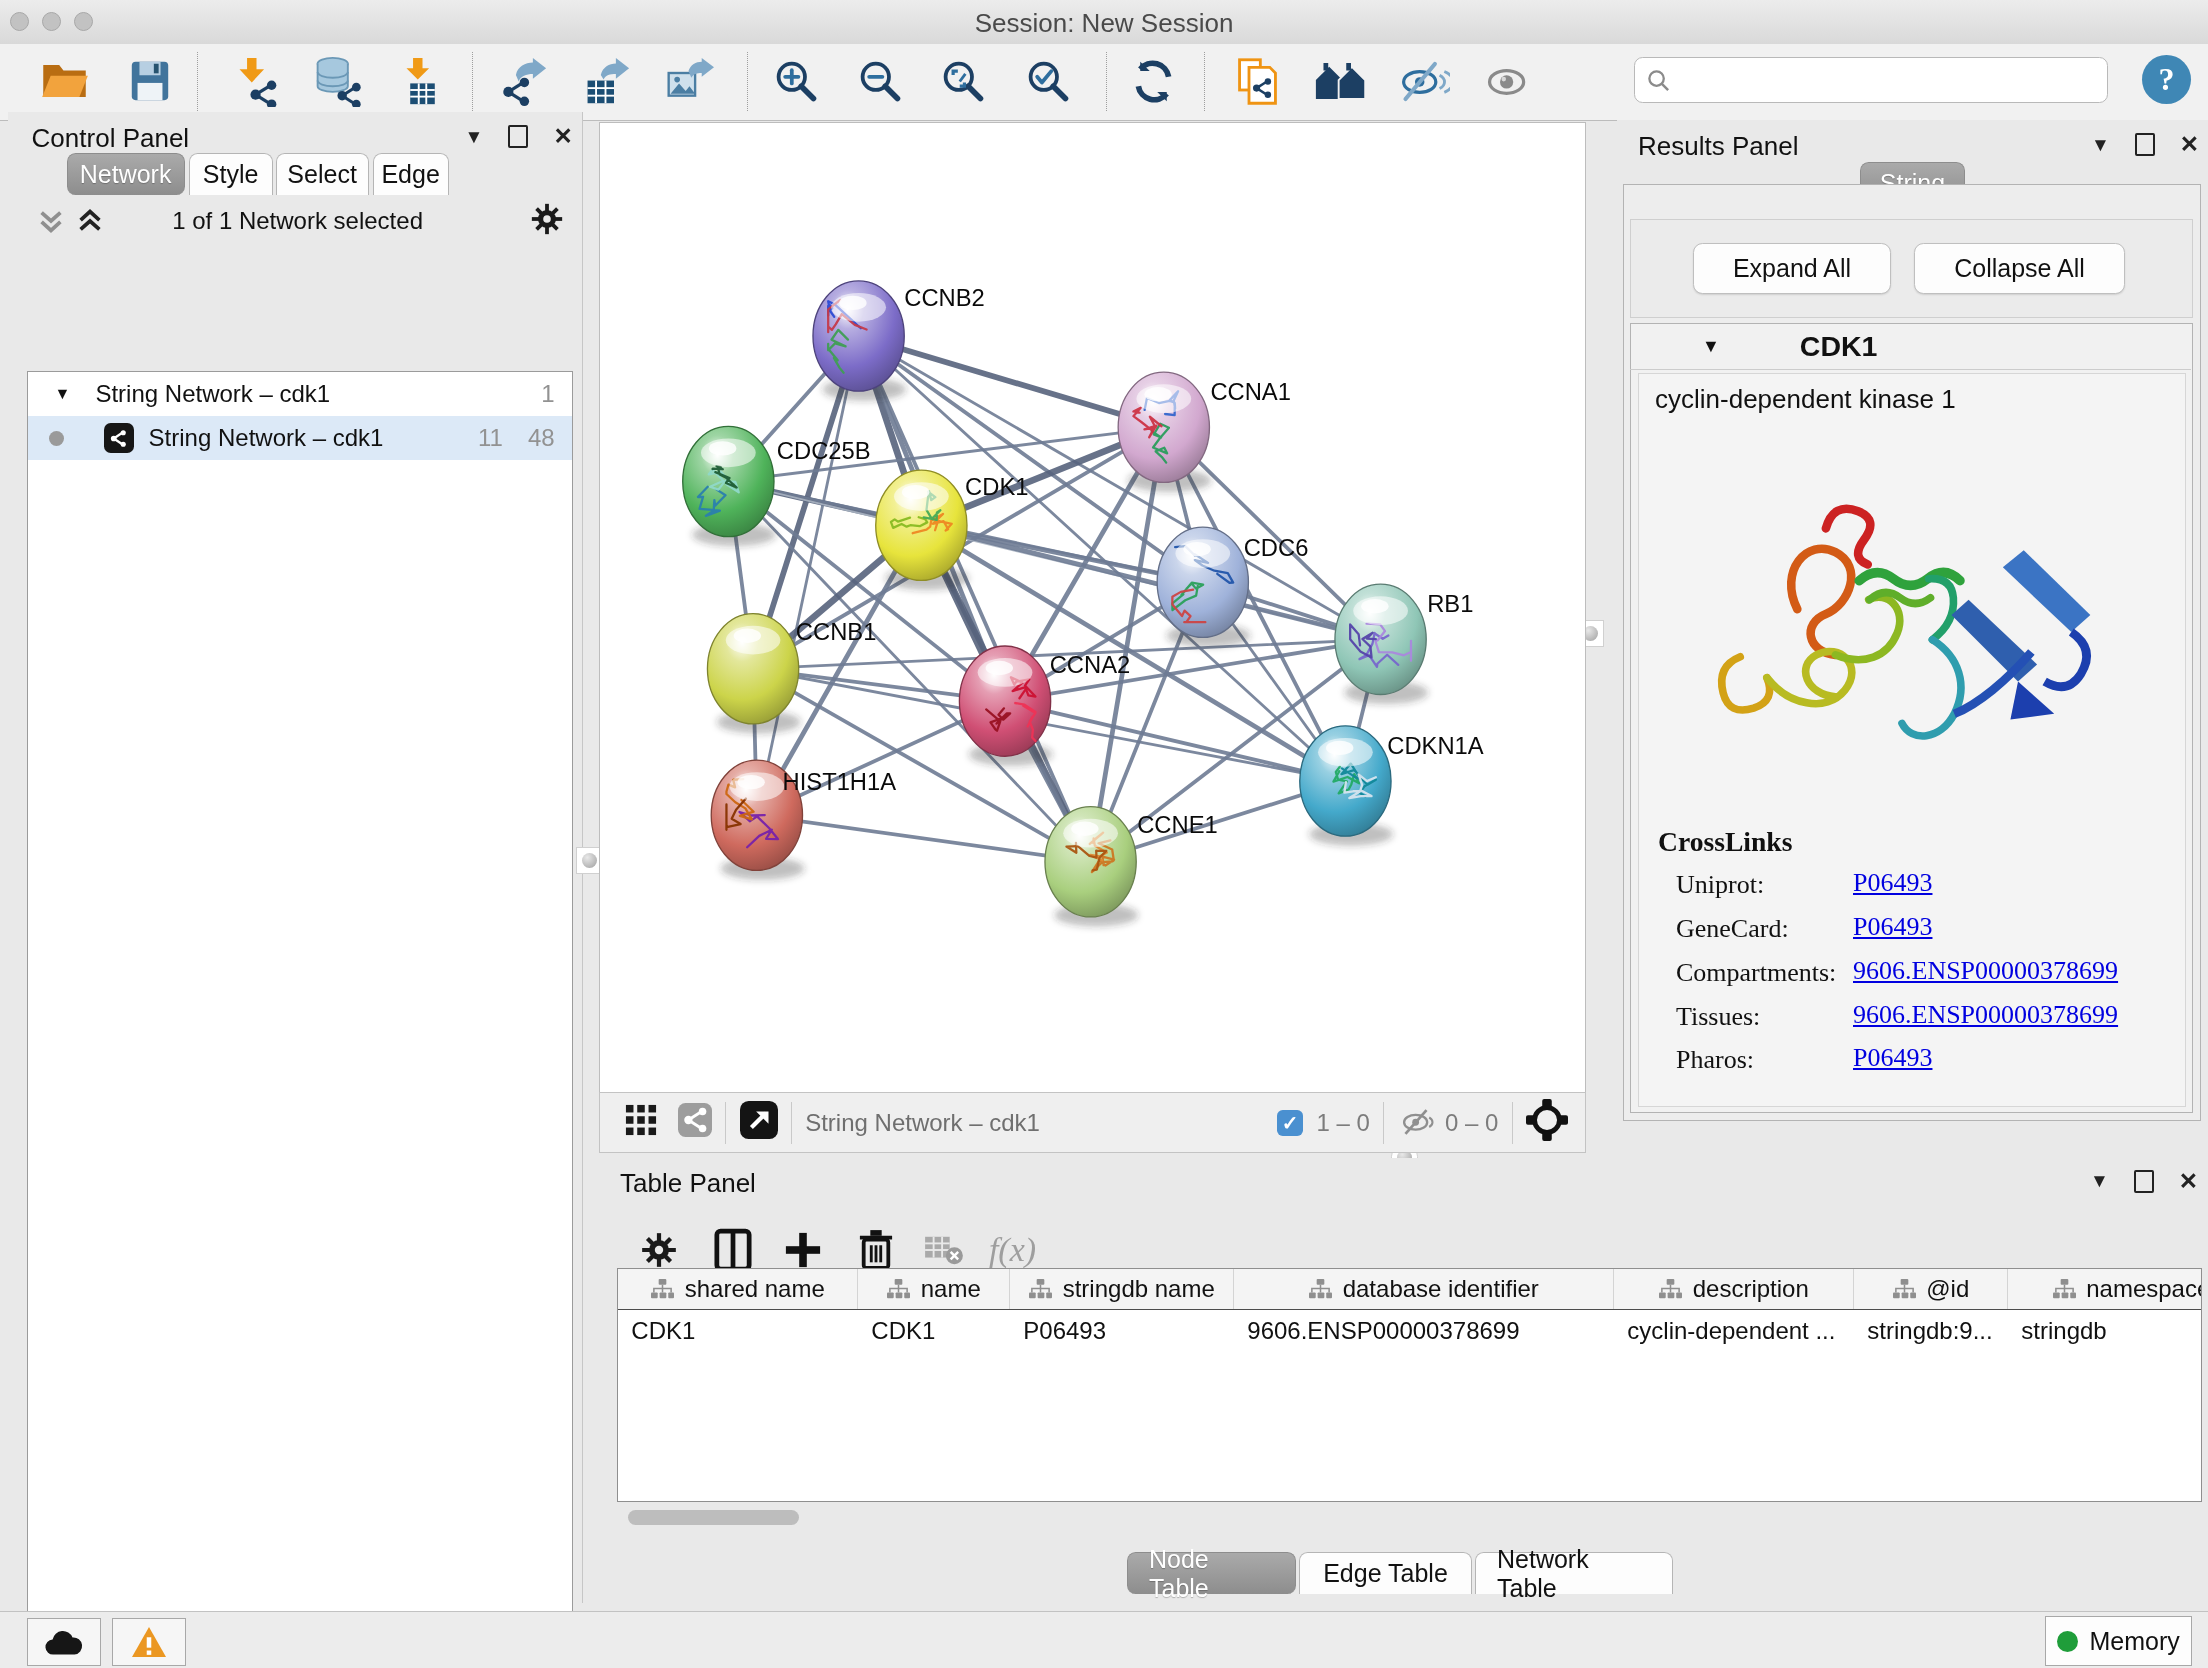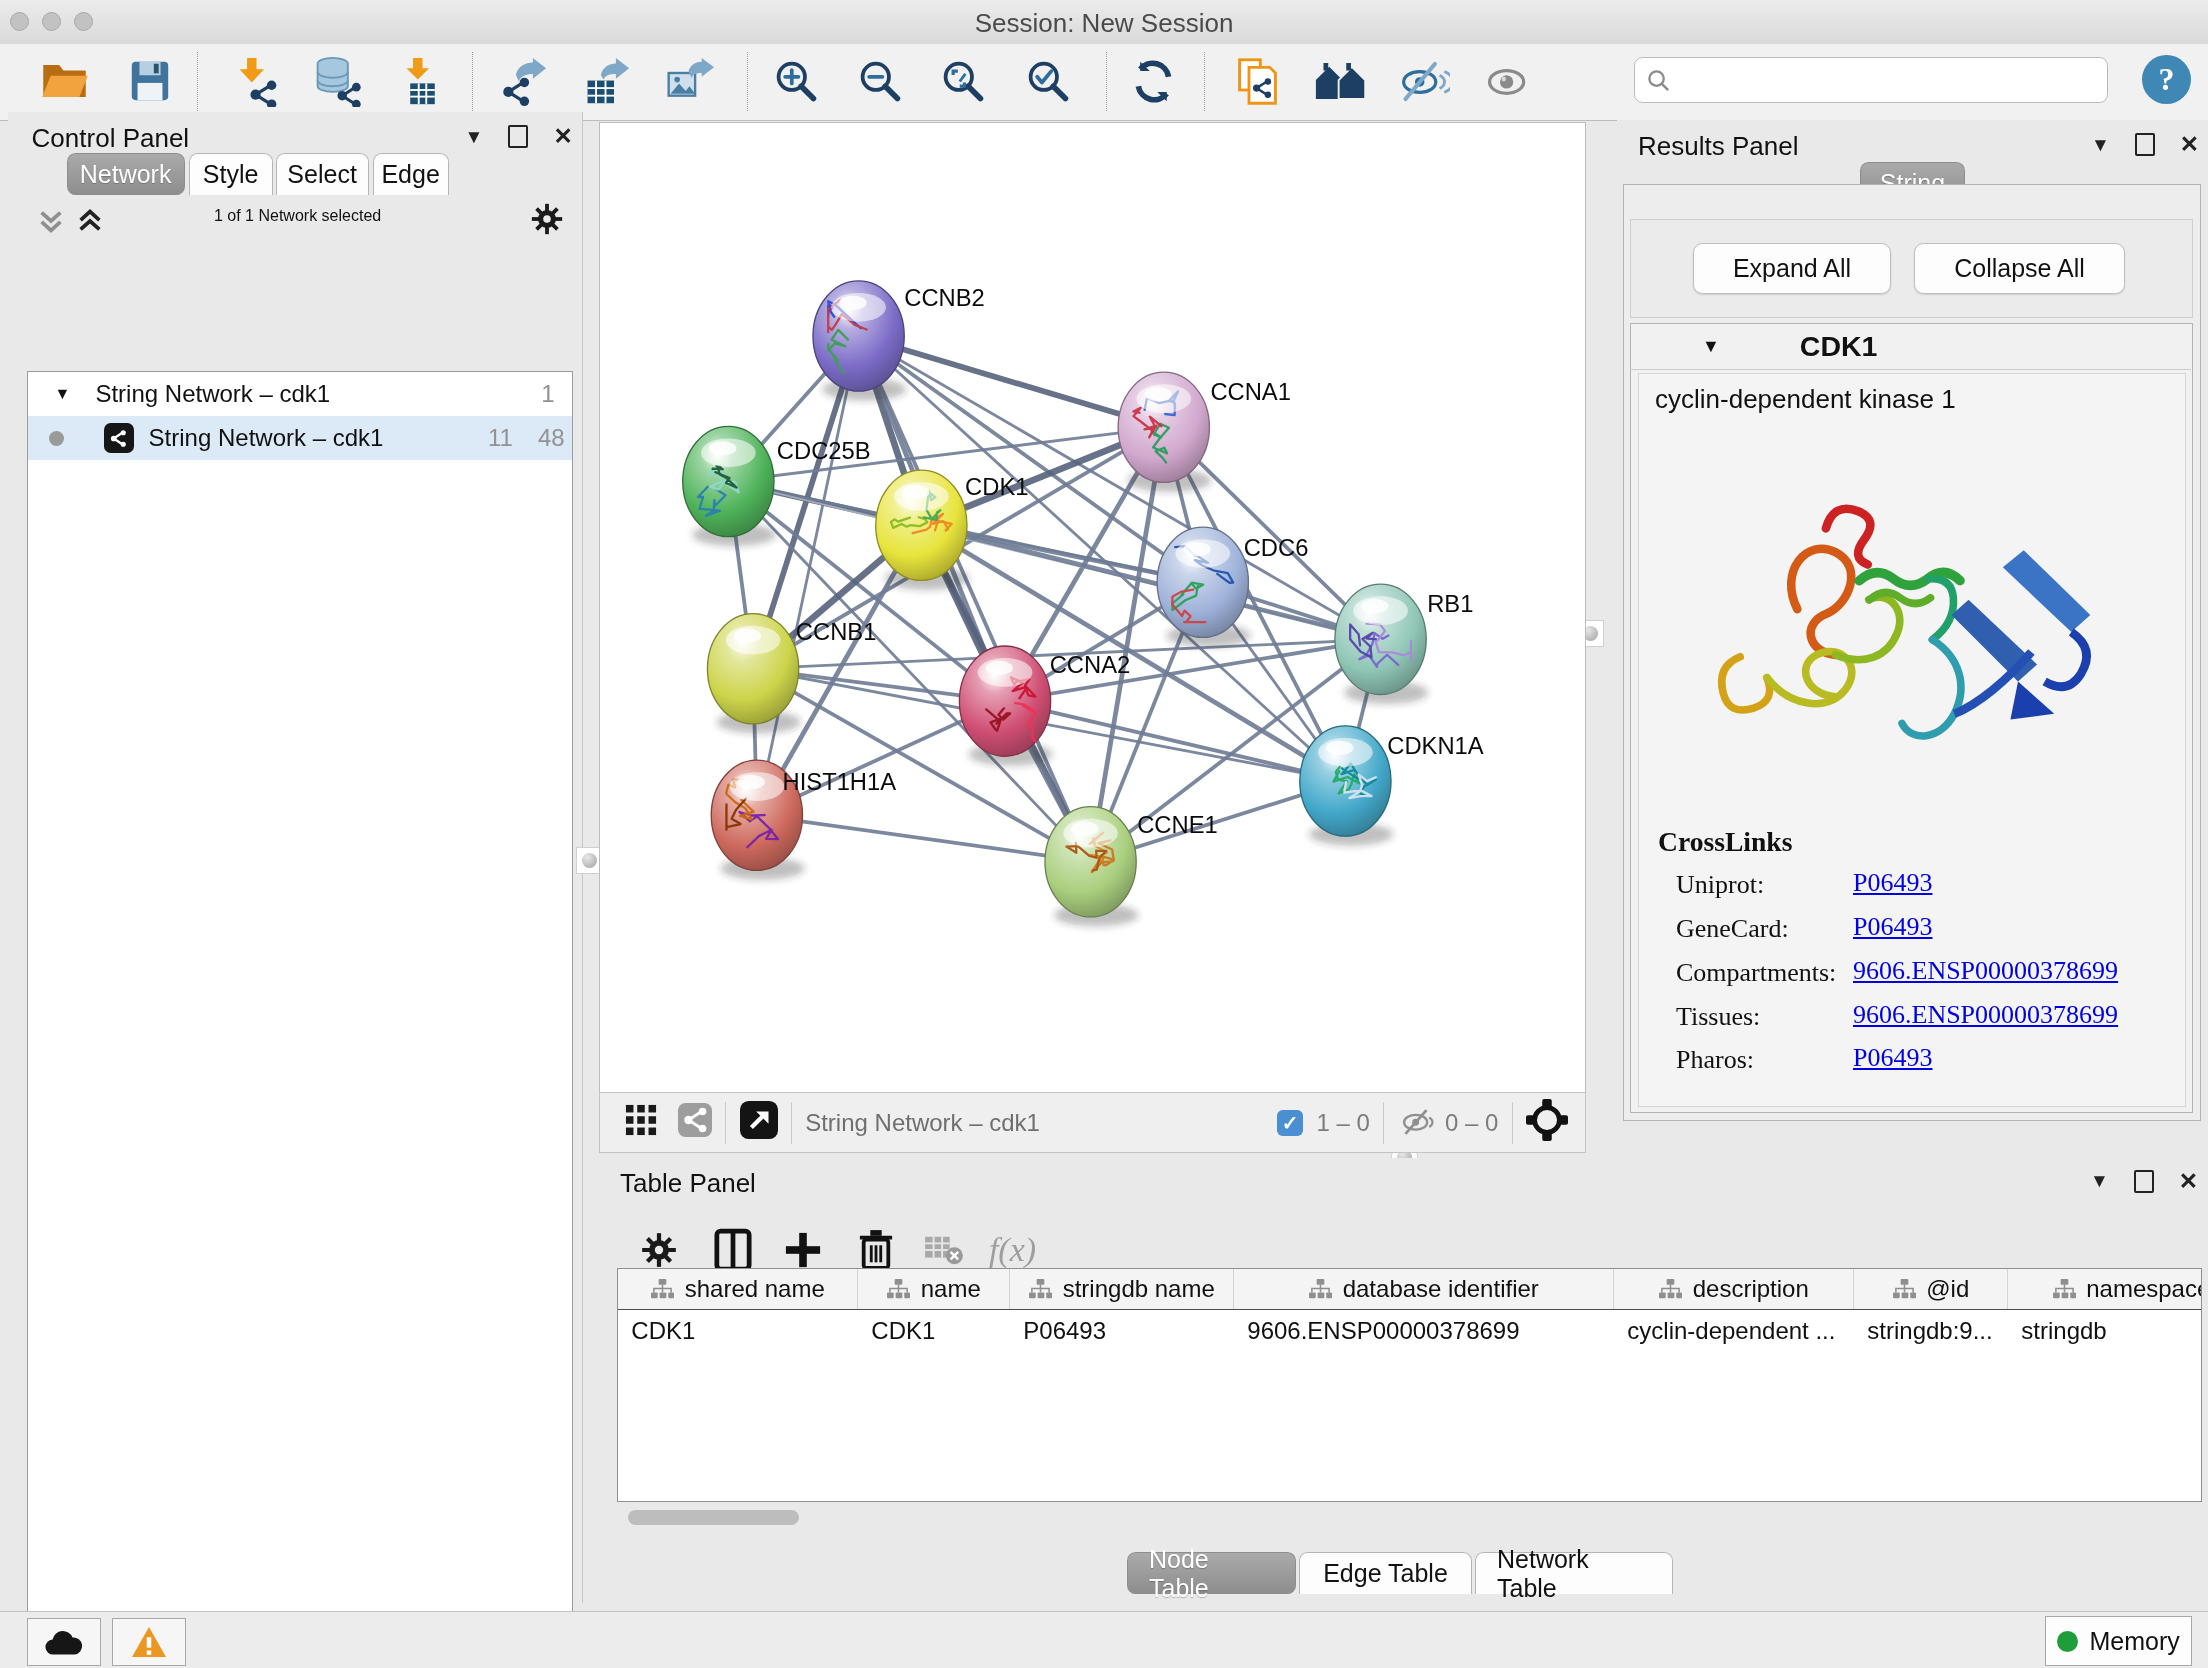--- a/index.html
+++ b/index.html
@@ -293,21 +293,21 @@
       </svg>
   </div>
   <div class="abs" style="left:67px;top:93px;">
     <svg width="30" height="32" viewBox="0 0 32 34">
         <g fill="none" stroke="#222" stroke-width="4">
           <path d="M6 16l10-9 10 9"></path>
           <path d="M6 26l10-9 10 9"></path>
         </g>
       </svg>
   </div>
-  <div class="abs" style="left:114px;top:95px;width:352px;text-align:center;font-size:16px;">1 of 1 Network selected</div>
+  <div class="abs" style="left:114px;top:95px;width:352px;text-align:center;font-size:24px;">1 of 1 Network selected</div>
   <div class="abs" style="left:521px;top:89px;">
     <svg width="36" height="36" viewBox="0 0 38 38">
         <g stroke="#1a1a1a" stroke-width="4">
           <line x1="19" y1="3" x2="19" y2="35"></line>
           <line x1="3" y1="19" x2="35" y2="19"></line>
           <line x1="8" y1="8" x2="30" y2="30"></line>
           <line x1="30" y1="8" x2="8" y2="30"></line>
         </g>
         <circle cx="19" cy="19" r="9.5" fill="#1a1a1a"></circle>
         <circle cx="19" cy="19" r="4" fill="#e9e9e9"></circle>
@@ -330,21 +330,21 @@
             </g>
             <g fill="#fff">
               <circle cx="5" cy="10" r="3"></circle>
               <circle cx="15" cy="4" r="2.7"></circle>
               <circle cx="15" cy="16" r="2.7"></circle>
             </g>
           </svg>
       </span>
       <span style="margin-left:15px;">String Network – cdk1</span>
       <span class="gray" style="margin-left:auto;">11</span>
-      <span class="gray" style="margin-left:25px;margin-right:7px;">48</span>
+      <span class="gray" style="margin-left:25px;margin-right:17px;">48</span>
     </div>
   </div>
 </div>
 
 <div class="abs handle" style="left:576px;top:847px;">
     <div class="ball"></div>
   </div>
 <div class="abs handle" style="left:1577px;top:620px;">
     <div class="ball"></div>
   </div>

